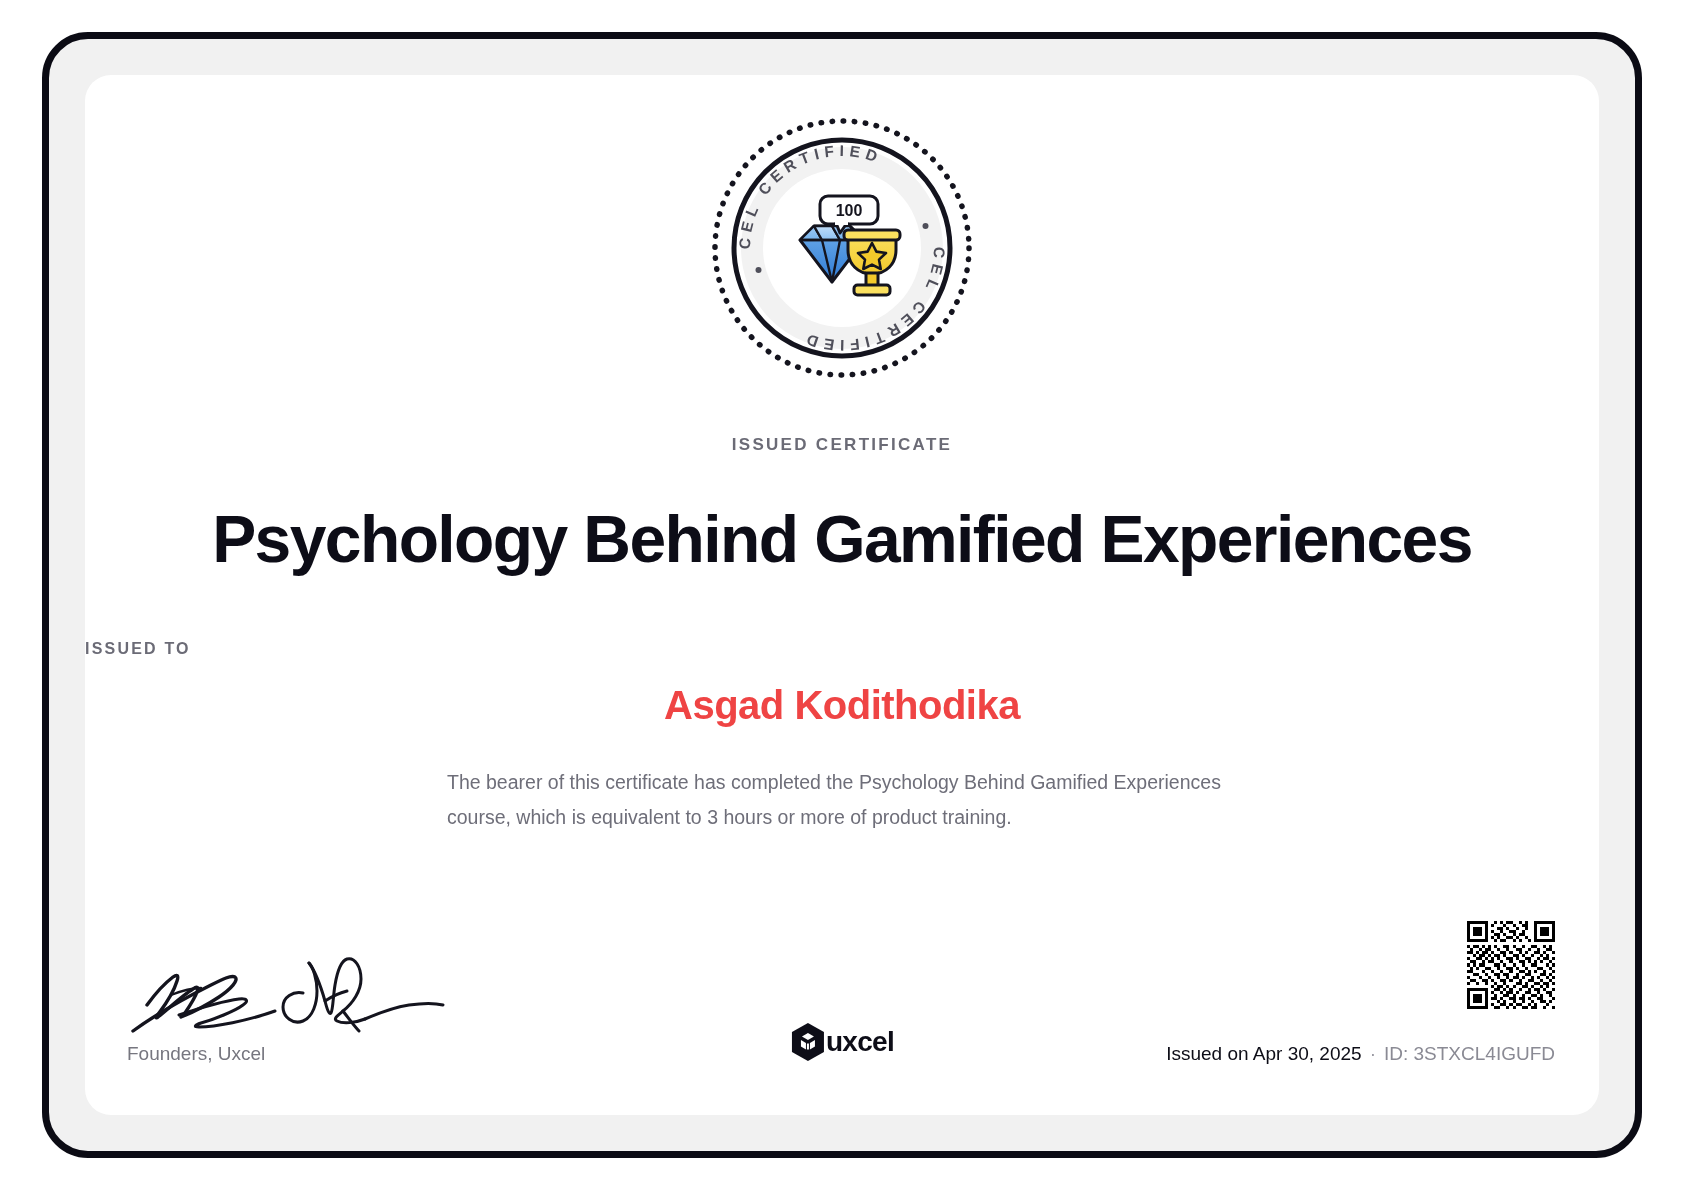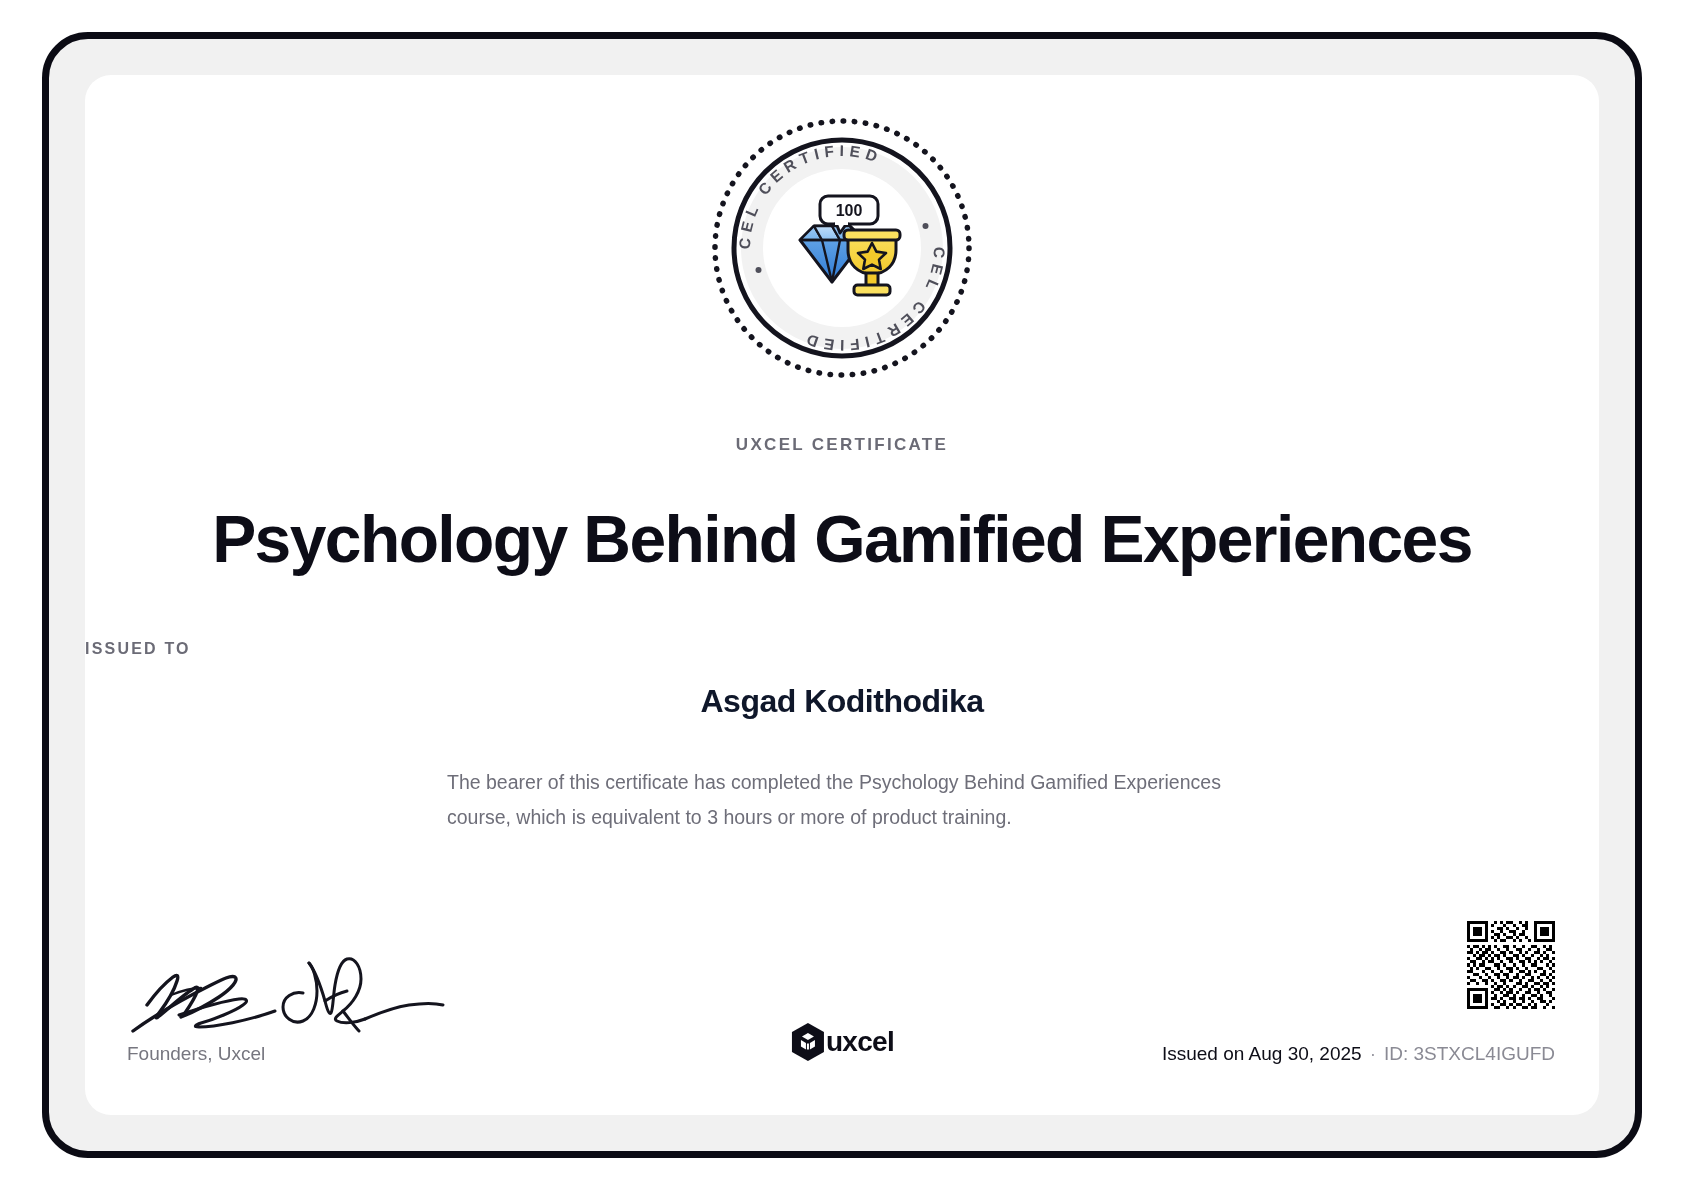--- a/index.html
+++ b/index.html
@@ -93,24 +93,24 @@
     color: #6B6B76;
   }
 
   
   .recipient-name {
     position: absolute;
     top: 608px;
     left: 0;
     width: 100%;
     text-align: center;
-    font-size: 32px;
+    font-size: 40px;
     font-weight: 700;
     letter-spacing: -0.5px;
-    color: #0f172a;
+    color: #ef4444;
   }
 
   
   .description {
     position: absolute;
     top: 690px;
     left: 50%;
     transform: translateX(-50%);
     width: 790px;
     text-align: left;
@@ -260,21 +260,21 @@
             <g transform="translate(114,84)">
               <rect x="0" y="0" width="58" height="28" rx="8" fill="#FFFFFF" stroke="#14141E" stroke-width="3"></rect>
               <path d="M16 27 L20 37 L27 27 Z" fill="#FFFFFF" stroke="#14141E" stroke-width="3" stroke-linejoin="round"></path>
               <path d="M15 27 L28 27" stroke="#FFFFFF" stroke-width="4"></path>
               <text x="29" y="20" text-anchor="middle" font-family="Liberation Sans, sans-serif" font-size="16" font-weight="700" fill="#14141E">100</text>
             </g>
           </g>
         </svg>
       </div>
 
-      <div class="eyebrow">UXCEL CERTIFICATE</div>
+      <div class="eyebrow">ISSUED CERTIFICATE</div>
 
       <h1 class="course-title">Psychology Behind Gamified Experiences</h1>
 
       <div class="issued-to-label">ISSUED TO</div>
 
       <div class="recipient-name">Asgad Kodithodika</div>
 
       <p class="description">The bearer of this certificate has completed the Psychology Behind Gamified Experiences course, which is equivalent to 3 hours or more of product training.</p>
 
       <div class="footer">
@@ -553,21 +553,21 @@
                   <path d="M15 28h1v1h-1z"></path>
                 <path d="M18 28h2v1h-2z"></path>
                   <path d="M21 28h2v1h-2z"></path>
                   <path d="M25 28h1v1h-1z"></path>
                   <path d="M28 28h1v1h-1z"></path>
               </g>
             </svg>
           </div>
 
           <div class="meta-line">
-            <span>Issued on Aug 30, 2025</span><span class="meta-sep">·</span><span class="meta-id">ID: 3STXCL4IGUFD</span>
+            <span>Issued on Apr 30, 2025</span><span class="meta-sep">·</span><span class="meta-id">ID: 3STXCL4IGUFD</span>
           </div>
         </div>
 
       </div>
 
     </div>
   </div>
 </div>
 
 </body></html>

